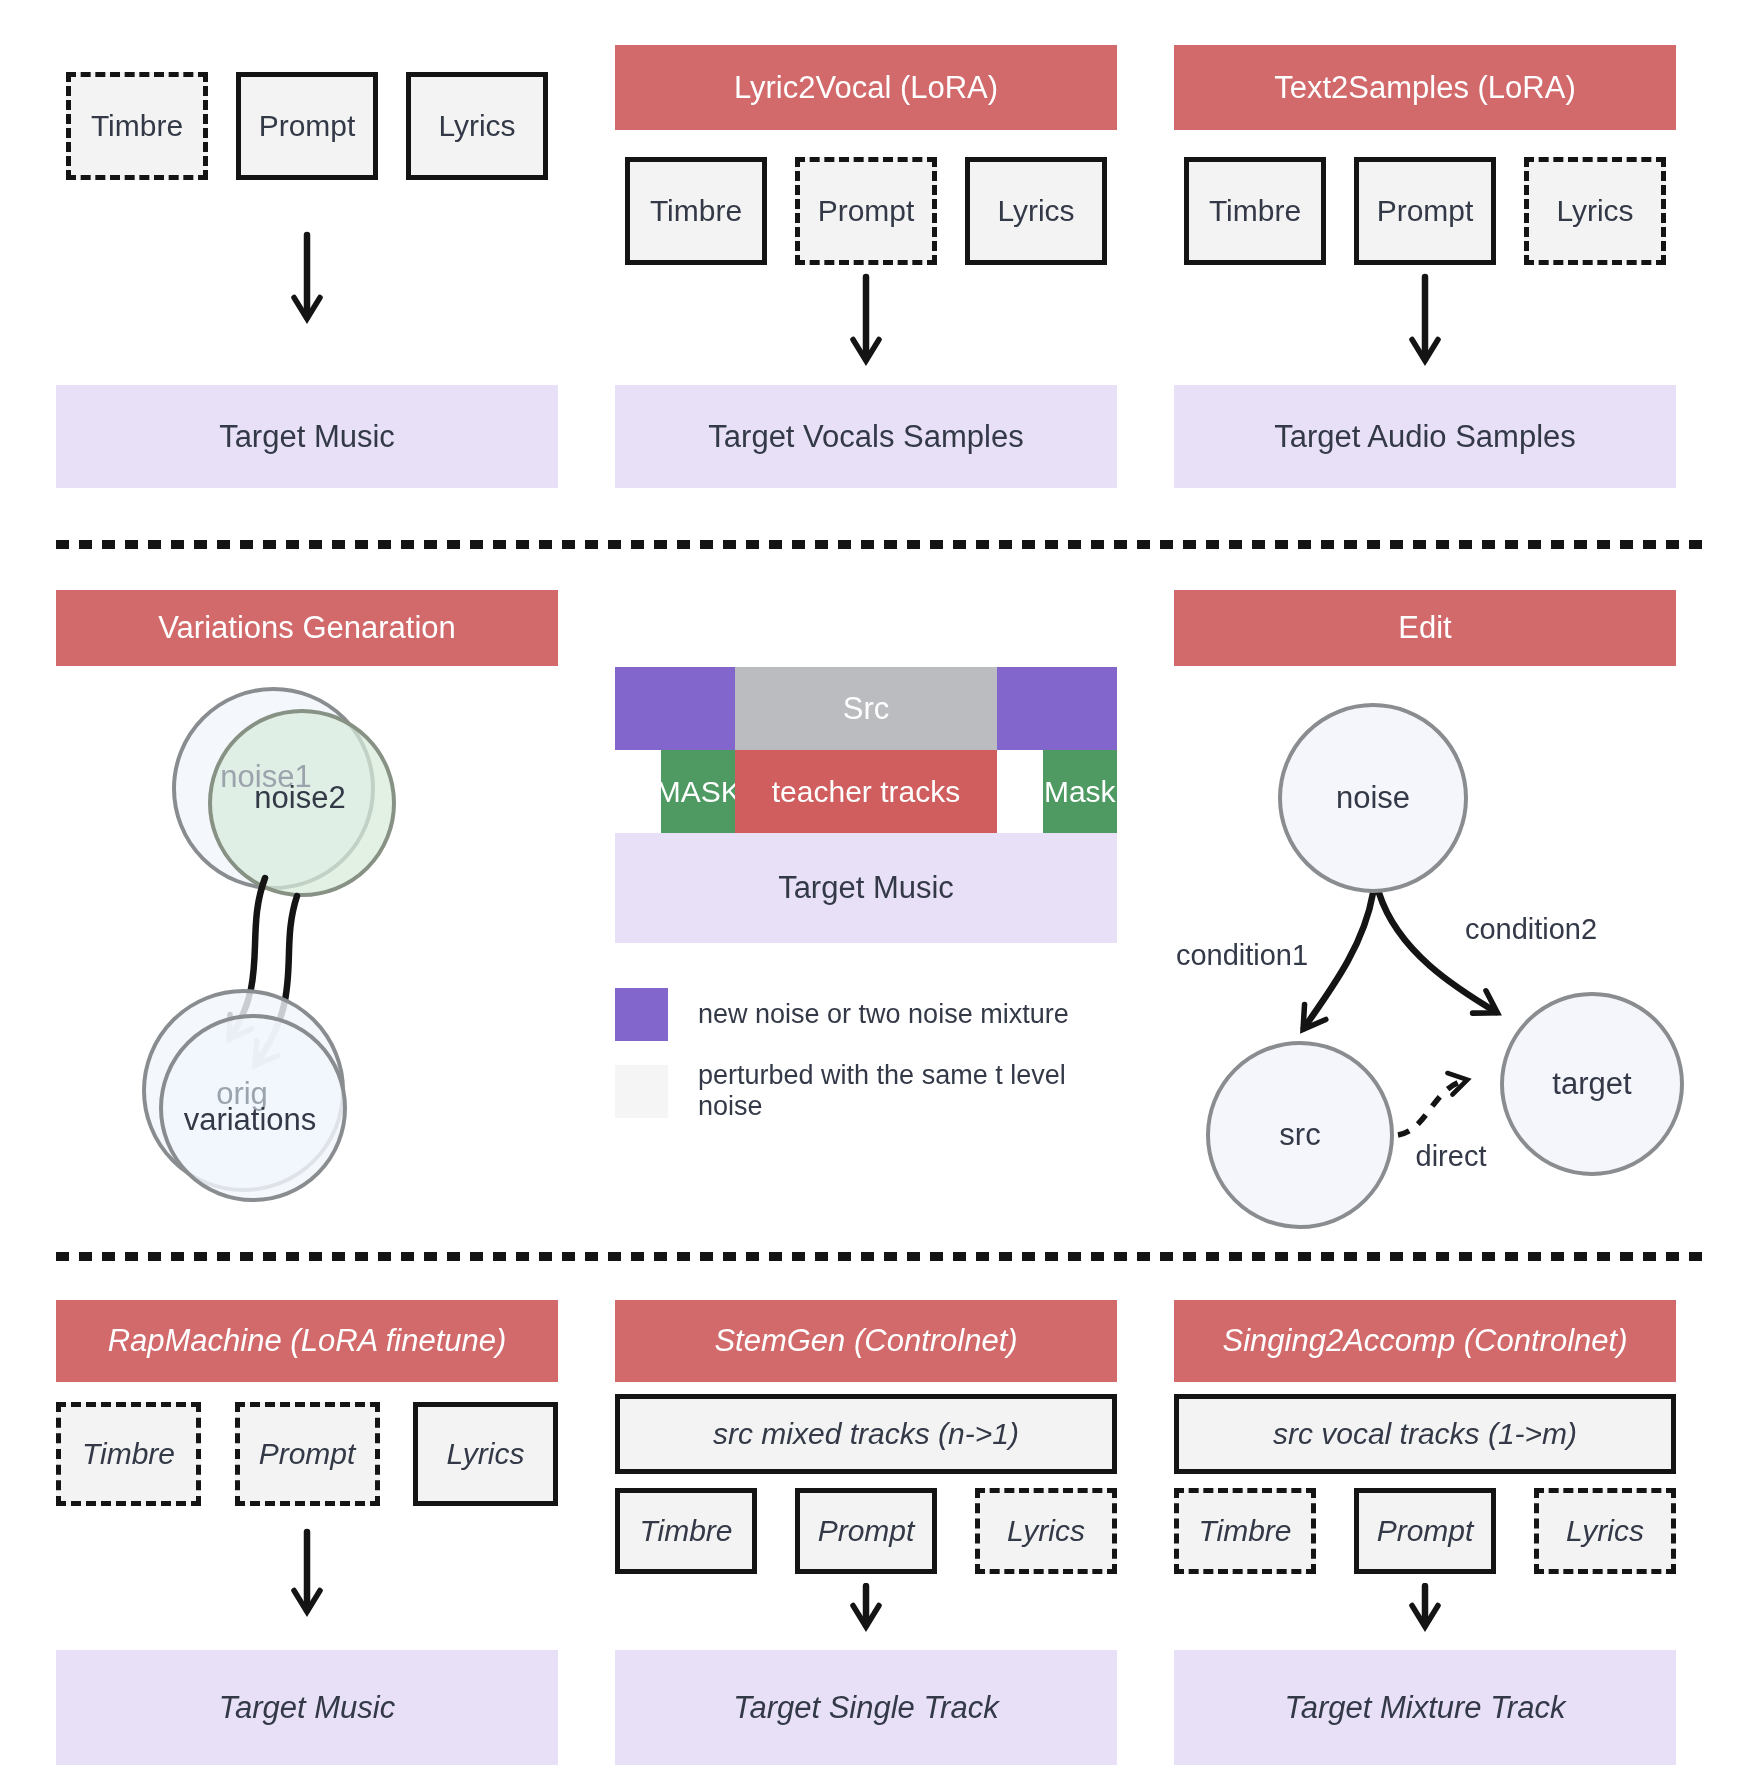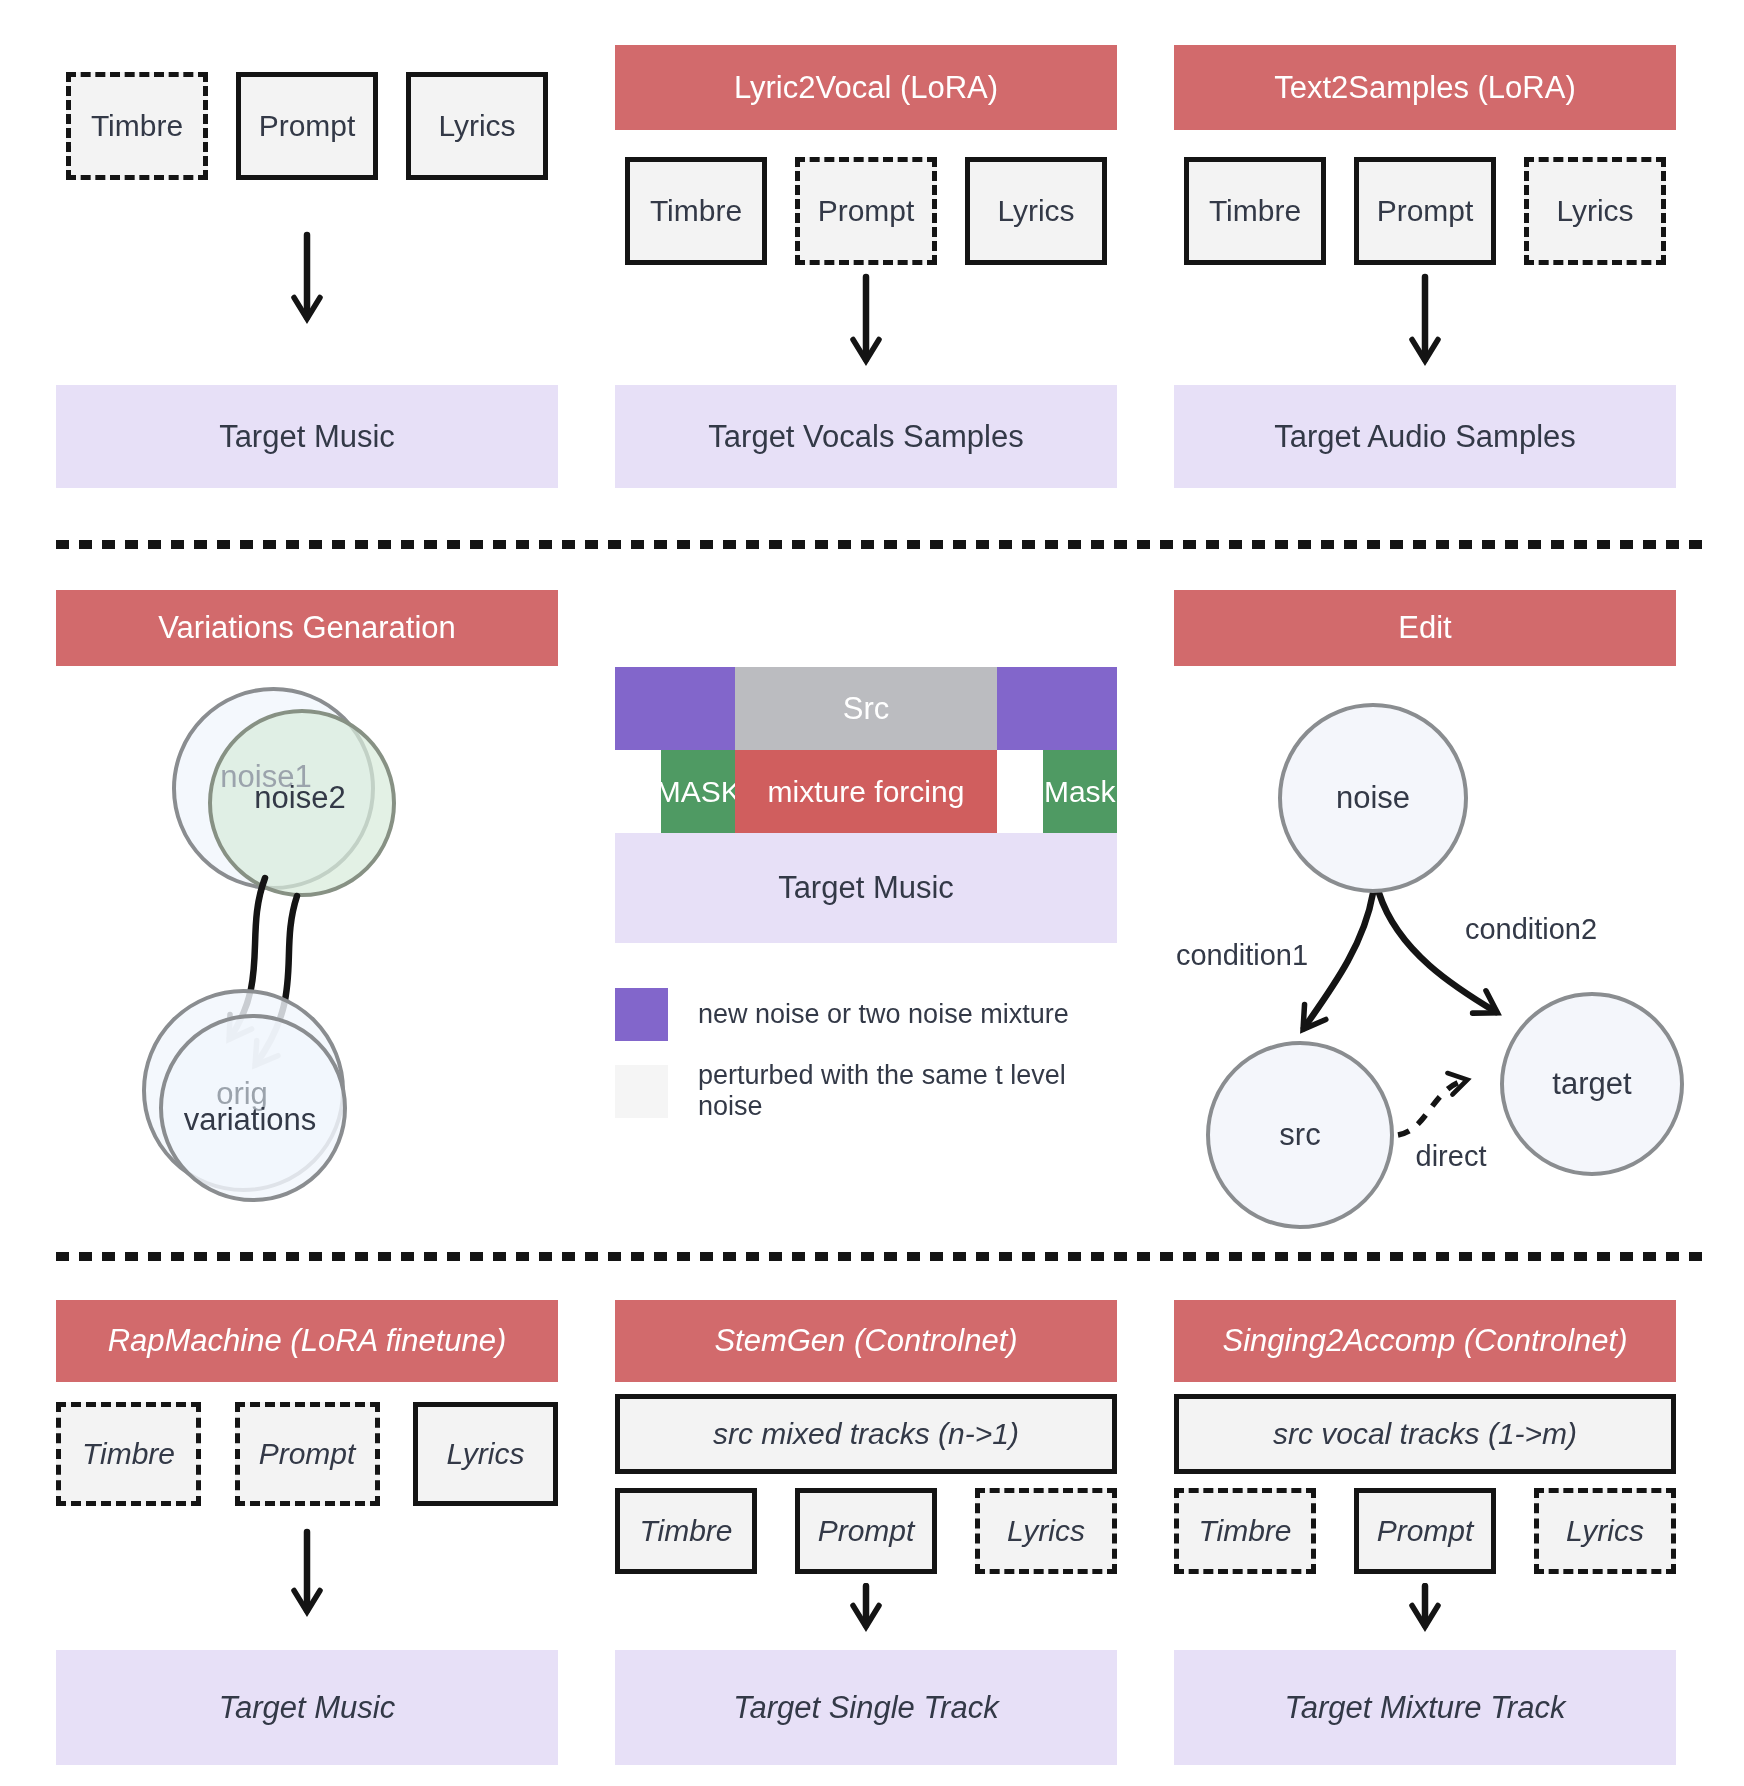--- a/index.html
+++ b/index.html
@@ -160,21 +160,21 @@
       <span class="clabel muted" style="left:186px; top:504px;">orig</span>
       <span class="clabel" style="left:194px; top:530px;">variations</span>
     </div>
 
     <div class="panel">
       <div class="rp-grid">
         <div class="blk purpleblk"></div>
         <div class="blk grayblk">Src</div>
         <div class="blk purpleblk"></div>
         <div class="blk greenblk">MASK</div>
-        <div class="blk redblk">mixture forcing</div>
+        <div class="blk redblk">teacher tracks</div>
         <div class="blk greenblk">Mask</div>
       </div>
       <div class="rp-target">Target Music</div>
       <div class="legend">
         <div class="lrow">
           <span class="sw purple"></span>
           <span class="ltext">new noise or two noise mixture</span>
         </div>
         <div class="lrow">
           <span class="sw lightsw"></span>

